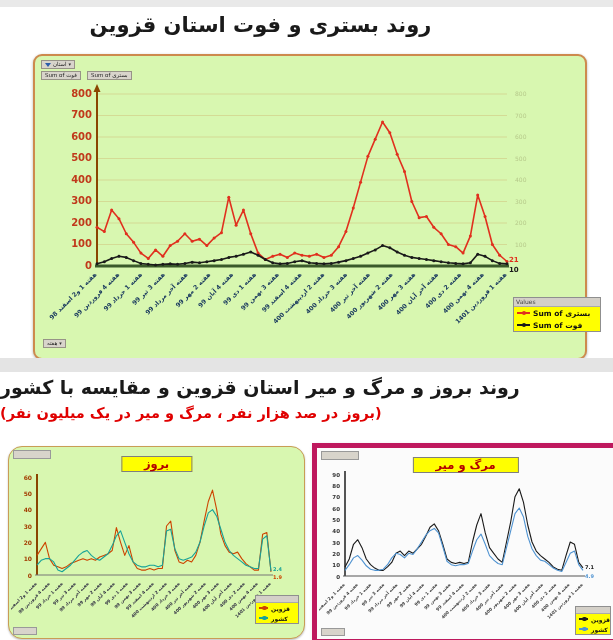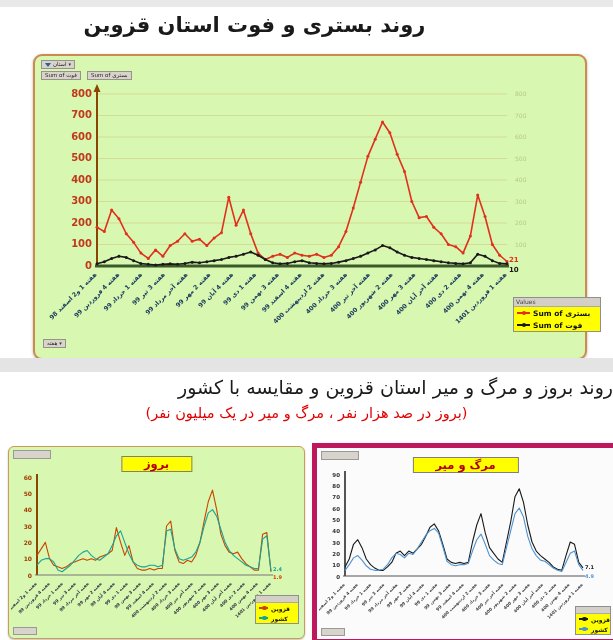--- a/index.html
+++ b/index.html
@@ -1,27 +1,27 @@
 <!DOCTYPE html>
 <html><head>
 <meta charset="utf-8">
 <style>
   html,body{margin:0;padding:0;background:#fff;font-family:"DejaVu Sans","Liberation Sans",sans-serif;}
   .screen{position:relative;width:613px;height:640px;background:#ffffff;overflow:hidden;}
   .band{position:absolute;left:0;width:613px;background:#e9e9e9;}
   .band-top{top:0;height:7px;}
   .band-mid{top:358px;height:14px;background:#e4e4e4;}
-  .title1{position:absolute;top:13px;left:7px;width:495px;text-align:center;font-size:21px;font-weight:bold;color:#1a1a1a;direction:rtl;}
-  .title2{position:absolute;top:376px;left:0;width:613px;text-align:right;font-size:19px;font-weight:normal;color:#1a1a1a;direction:rtl;}
-  .subtitle2{position:absolute;top:405px;left:0;width:613px;text-align:center;font-size:14.5px;font-weight:normal;color:#e00000;direction:rtl;}
+  .title1{position:absolute;top:13px;left:13px;width:495px;text-align:center;font-size:21px;font-weight:bold;color:#1a1a1a;direction:rtl;}
+  .title2{position:absolute;top:376px;left:0;width:613px;text-align:left;font-size:19px;font-weight:bold;color:#1a1a1a;direction:rtl;}
+  .subtitle2{position:absolute;top:405px;left:0;width:613px;text-align:left;font-size:14.5px;font-weight:bold;color:#e00000;direction:rtl;}
 
   .panel-main{position:absolute;left:33px;top:54px;width:550px;height:302px;background:#d8f7b0;
     border:2px solid #cd8a4d;border-radius:9px;box-shadow:0 1px 3px rgba(0,0,0,.3);}
   .panel-green{position:absolute;left:8px;top:446px;width:295px;height:191px;background:#d8f7b0;
-    border:1.5px solid #c99d55;border-radius:6px;box-shadow:0 1px 2px rgba(0,0,0,.25);}
+    border:1.5px solid #c99d55;border-radius:14px;box-shadow:0 1px 2px rgba(0,0,0,.25);}
   .panel-gray{position:absolute;left:312px;top:443px;width:297px;height:191px;background:#fbfbfb;
     border:5px solid #be185d;box-shadow:2px 2px 4px rgba(0,0,0,.25);}
 
   svg{position:absolute;display:block;}
   svg text{direction:ltr;}
 
   .pbtn{position:absolute;background:#d8d4cb;border:1px solid #979387;color:#222;font-size:5.5px;
     line-height:7px;padding:0 3px;display:flex;align-items:center;gap:2px;white-space:nowrap;}
   .funnel{width:0;height:0;border-left:3px solid transparent;border-right:3px solid transparent;border-top:4px solid #2a5caa;}
   .caret{font-size:5px;color:#333;}

